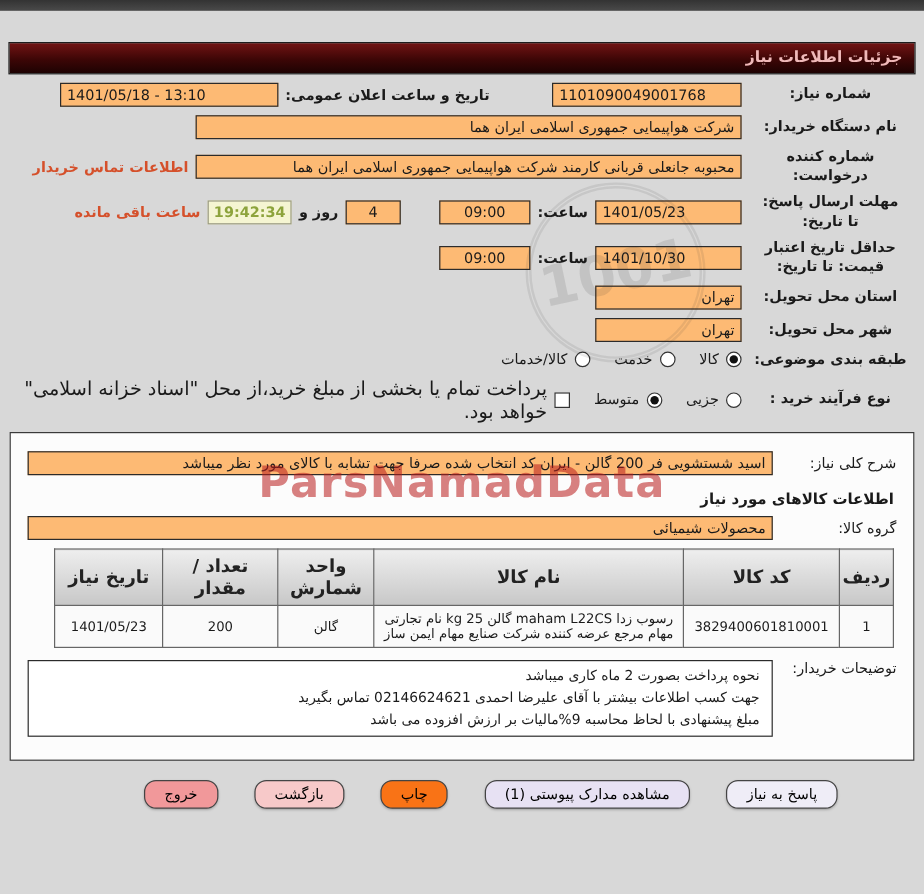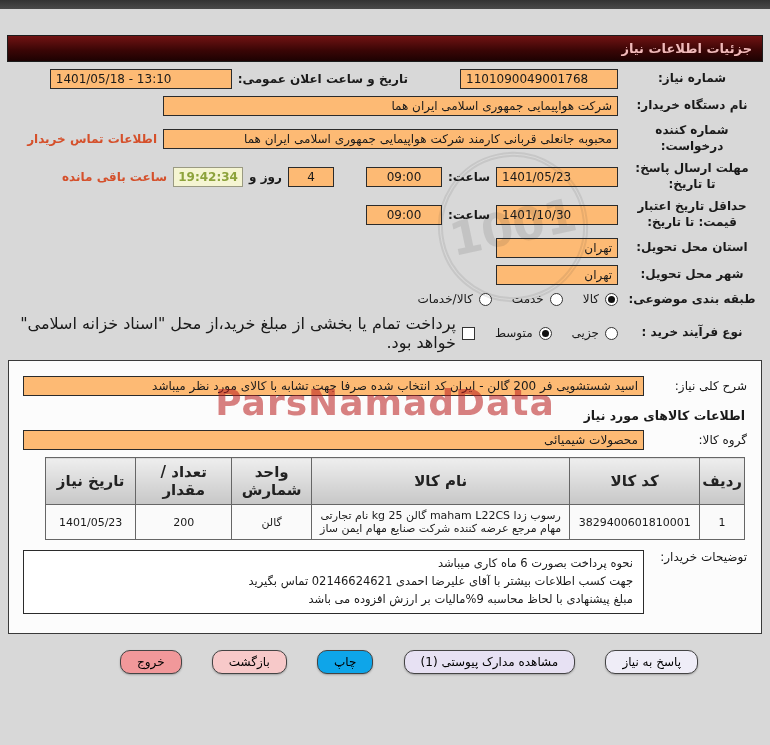--- a/index.html
+++ b/index.html
@@ -62,21 +62,21 @@
 
   .notes { flex:1; border:1px solid #2b2b2b; background:#fff; padding:4px 10px; font-size:11.5px; line-height:1.55; text-align:right; }
   .notes-row { align-items:flex-start; }
 
   .btns { display:flex; align-items:center; margin:16px 72px 0 120px; justify-content:space-between; }
   .btn {
     border:1px solid #444; border-radius:10px; height:24px; padding:0 16px;
     font-size:12px; font-family:inherit; cursor:pointer; white-space:nowrap;
     box-shadow:0 1px 2px rgba(0,0,0,0.25);
   }
-  .b-respond{background:#efedf7;} .b-attach{background:#e7e1f3;border-radius:10px;} .b-print{background:#0ea5e9;}
+  .b-respond{background:#efedf7;} .b-attach{background:#e7e1f3;border-radius:10px;} .b-print{background:#f97316;}
   .b-back{background:#f7c9c9;} .b-exit{background:#f1989a;}
 
   .wm-brand {
     position:absolute; left:0; right:0; top:382px; text-align:center;
     font-size:36px; font-weight:bold; letter-spacing:1px; color:#b91c1c; opacity:0.55;
     direction:ltr; pointer-events:none; z-index:5;
   }
   .wm-stamp {
     position:absolute; left:438px; top:152px; width:150px; height:150px;
     border:5px double rgba(50,50,50,0.10); border-radius:50%;
@@ -217,21 +217,21 @@
         <td>گالن</td>
         <td class="num">200</td>
         <td class="num">1401/05/23</td>
       </tr>
     </tbody>
   </table>
 
   <div class="prow notes-row">
     <div class="plbl">توضیحات خریدار:</div>
     <div class="notes">
-      <div>نحوه پرداخت بصورت 6 ماه کاری میباشد</div>
+      <div>نحوه پرداخت بصورت 2 ماه کاری میباشد</div>
       <div>جهت کسب اطلاعات بیشتر با آقای علیرضا احمدی  02146624621 تماس بگیرید</div>
       <div>مبلغ پیشنهادی با لحاظ محاسبه 9%مالیات بر ارزش افزوده می باشد</div>
     </div>
   </div>
 
 </div>
 
 <div class="wm-brand">ParsNamadData</div>
 
 <div class="btns">

